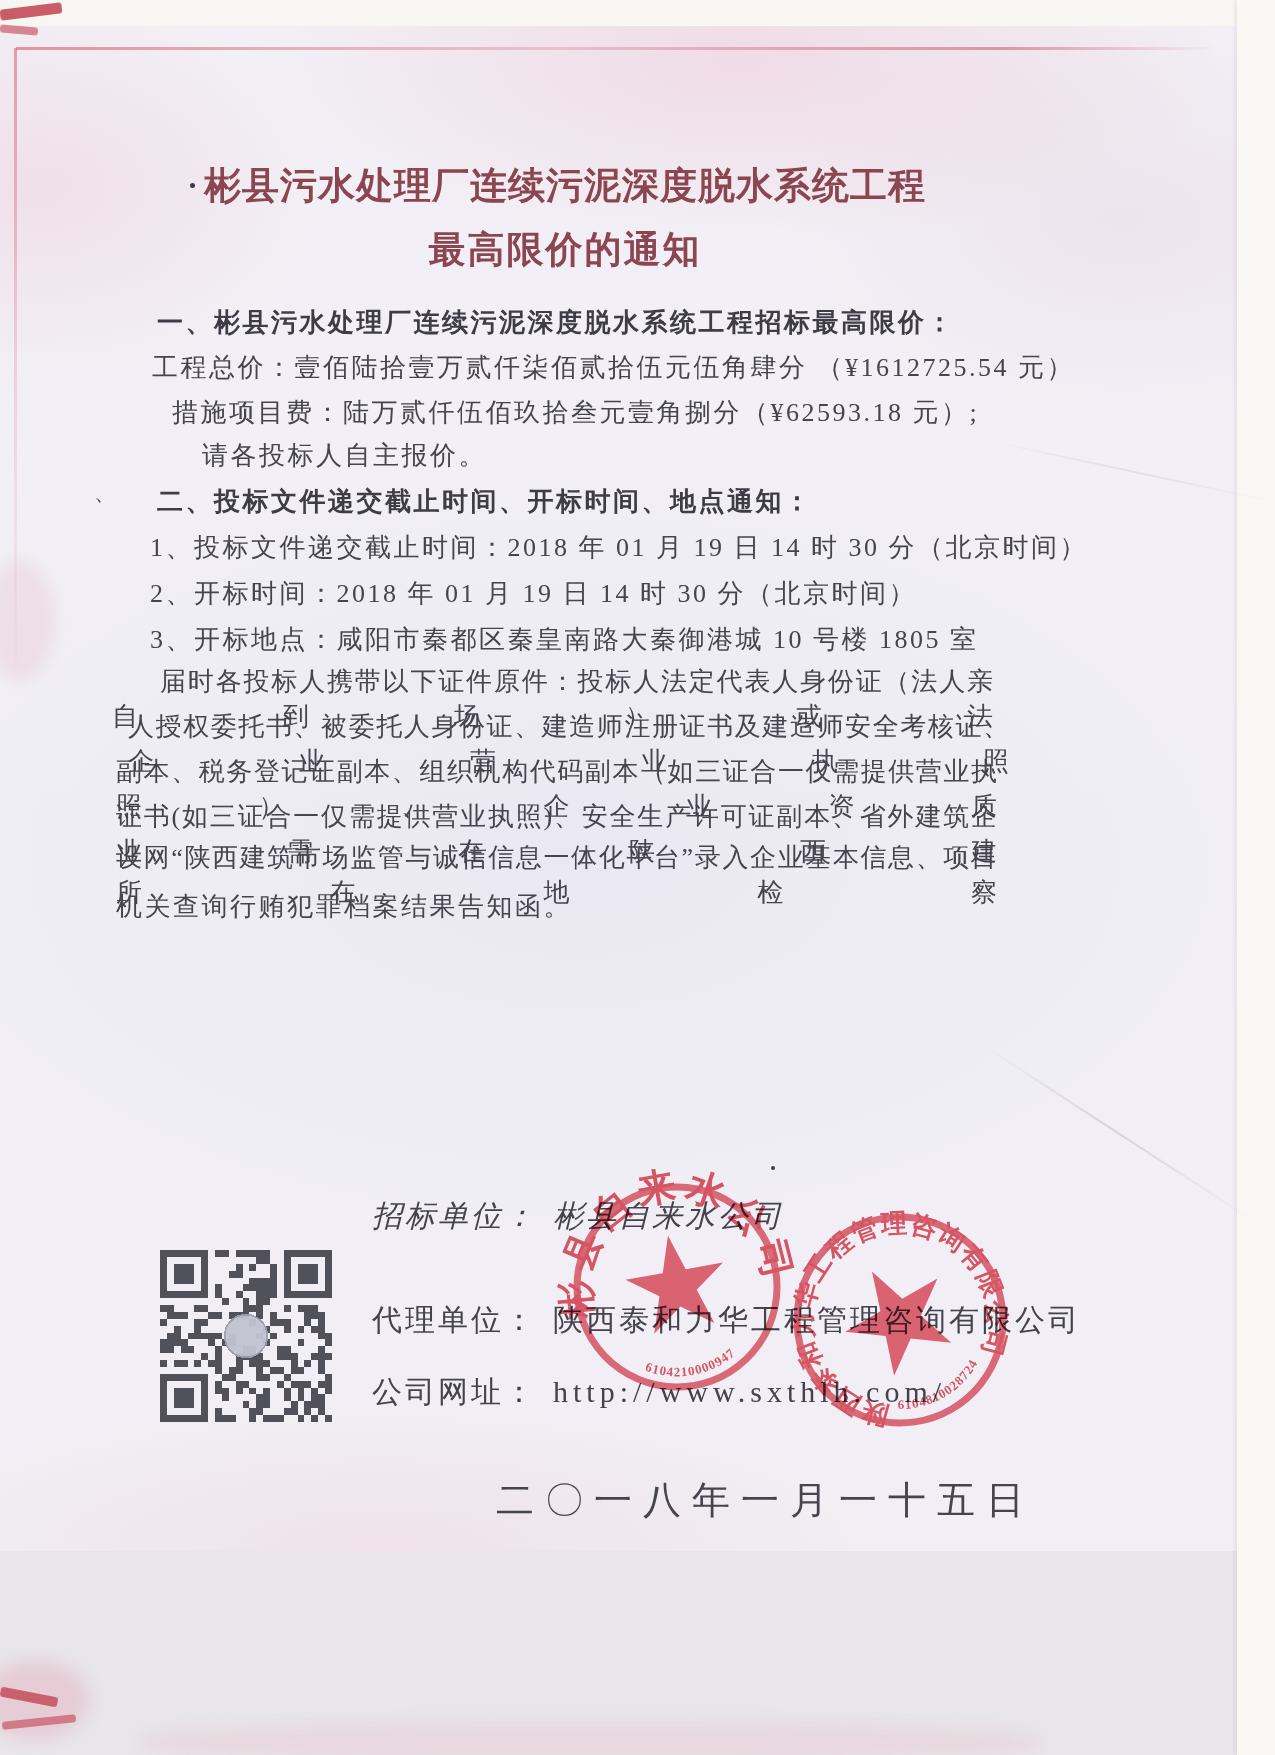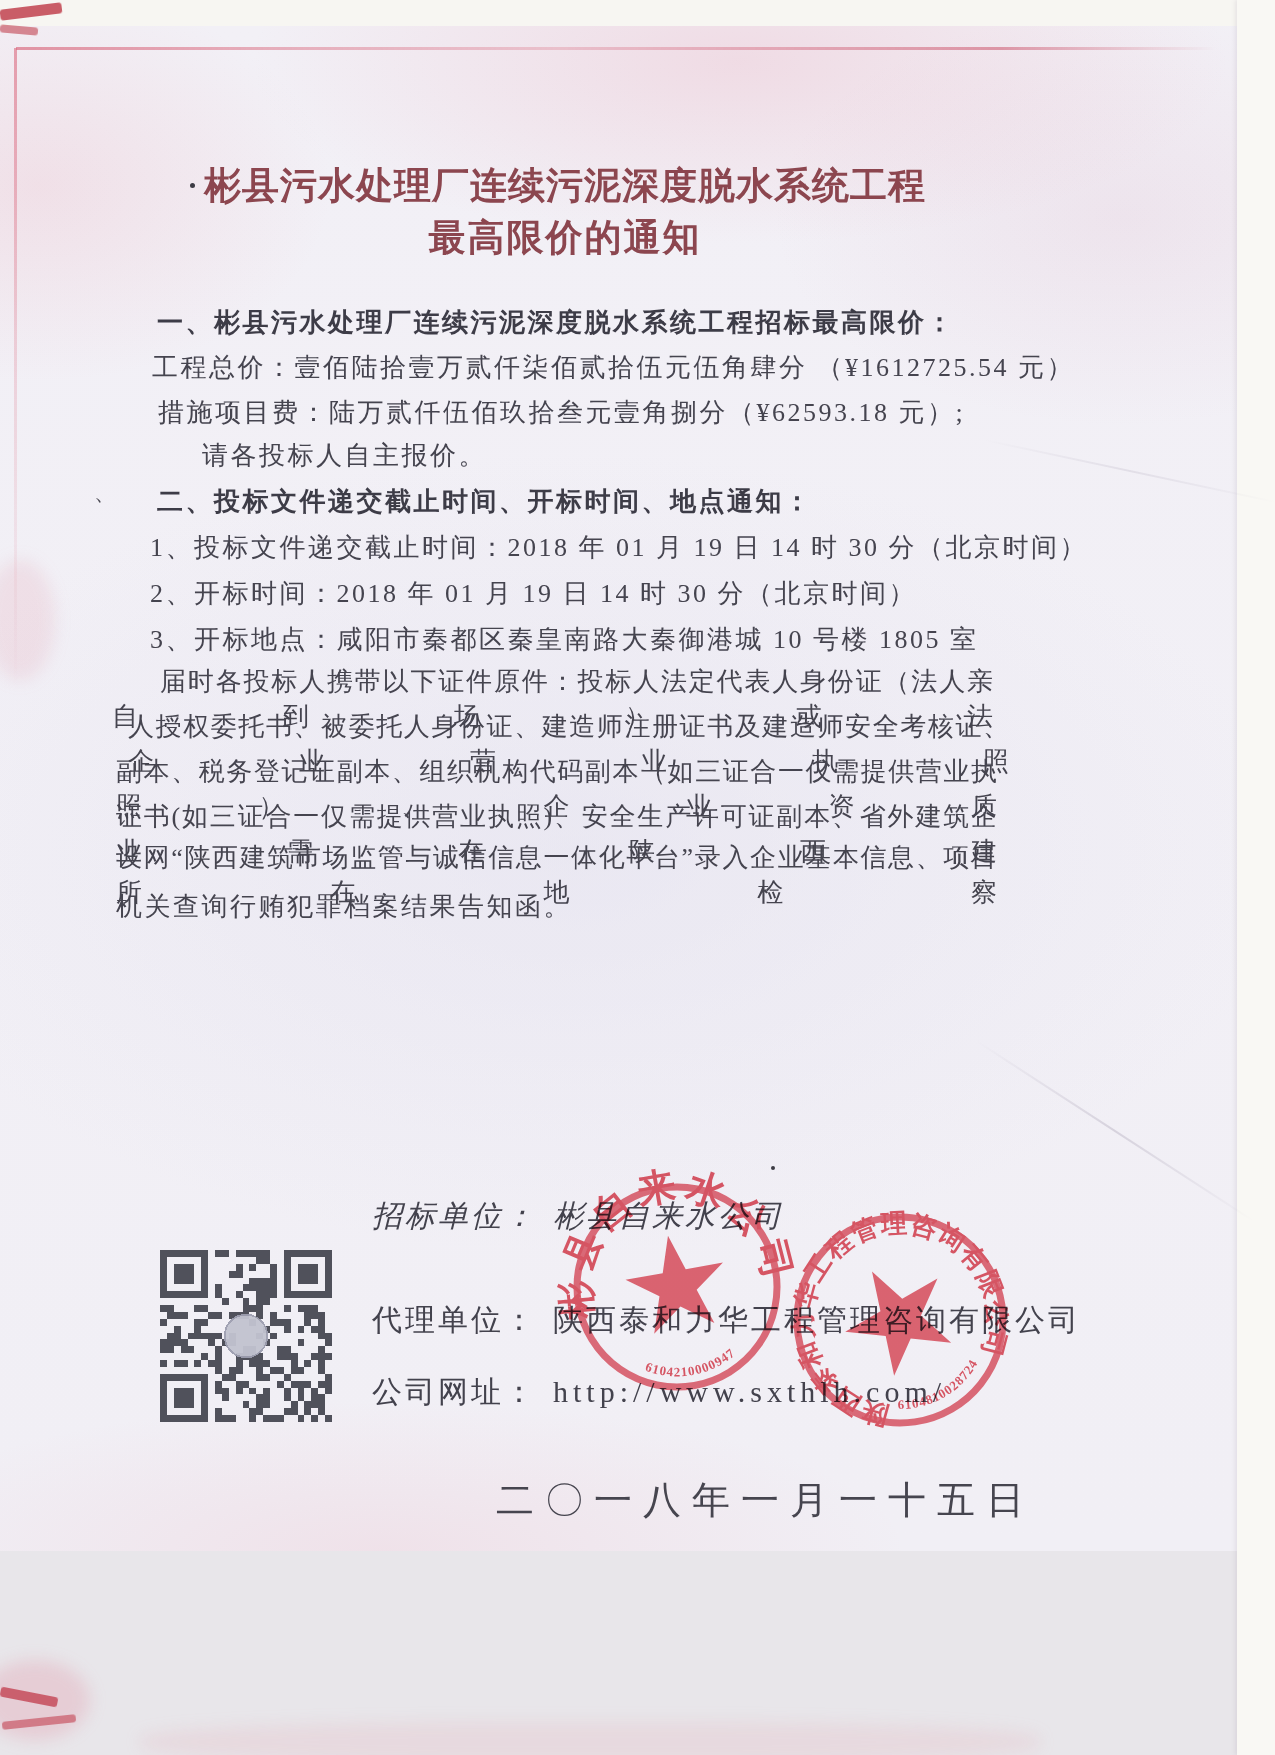--- a/index.html
+++ b/index.html
@@ -26,21 +26,21 @@
     background:linear-gradient(90deg,rgba(216,100,122,.65),rgba(216,100,122,.28) 45%,rgba(200,70,95,.5) 82%,rgba(200,70,95,0));}
   .pinkline-left{position:absolute;left:14px;top:48px;width:3px;height:640px;filter:blur(.6px);
     background:linear-gradient(rgba(219,104,126,.6),rgba(219,104,126,.25) 45%,rgba(219,104,126,0));}
   .corner-mark{position:absolute;background:rgba(186,42,56,.75);border-radius:3px;filter:blur(.5px);}
   .blob{position:absolute;border-radius:50%;filter:blur(8px);}
   .crease{position:absolute;background:linear-gradient(90deg,rgba(255,255,255,0),rgba(164,156,176,.35),rgba(255,255,255,0));height:2px;}
   .dot{position:absolute;width:4px;height:4px;border-radius:50%;background:#3c3b44;}
   
   .title{position:absolute;left:90px;top:160px;width:950px;text-align:center;color:#8c464f;font-weight:bold;}
   .title .t1{font-size:37px;letter-spacing:1px;line-height:52px;}
-  .title .t2{font-size:37px;letter-spacing:2px;line-height:52px;}
+  .title .t2{font-size:37px;letter-spacing:2px;line-height:52px;margin-top:12px;}
   
   .body{position:absolute;left:112px;top:0;width:882px;color:#45444f;font-size:26px;}
   .body p{position:absolute;margin:0;white-space:nowrap;letter-spacing:2.5px;}
   .body p.hd{font-weight:bold;color:#3d3c47;}
   .body p.just{white-space:normal;width:882px;text-align:justify;text-align-last:justify;letter-spacing:1px;font-family:Liberation Serif, serif;}
   .stray{position:absolute;color:#4a4952;font-size:22px;}
   
   .frow{position:absolute;white-space:nowrap;color:#43424d;font-size:30px;letter-spacing:3px;}
   .frow .val{margin-left:16px;}
   .frow .url{letter-spacing:5px;}
@@ -74,21 +74,21 @@
 
   <div class="title">
     <div class="t1">彬县污水处理厂连续污泥深度脱水系统工程</div>
     <div class="t2">最高限价的通知</div>
   </div>
 
   <div class="body">
     <span class="stray" style="left:-18px;top:478px;">、</span>
     <p class="hd" style="left:45px;top:305px;">一、彬县污水处理厂连续污泥深度脱水系统工程招标最高限价：</p>
     <p style="left:40px;top:350px;">工程总价：壹佰陆拾壹万贰仟柒佰贰拾伍元伍角肆分 （¥1612725.54 元）</p>
-    <p style="left:46px;top:395px;">措施项目费：陆万贰仟伍佰玖拾叁元壹角捌分（¥62593.18 元）;</p>
+    <p style="left:60px;top:395px;">措施项目费：陆万贰仟伍佰玖拾叁元壹角捌分（¥62593.18 元）;</p>
     <p style="left:90px;top:438px;">请各投标人自主报价。</p>
     <p class="hd" style="left:45px;top:484px;">二、投标文件递交截止时间、开标时间、地点通知：</p>
     <p style="left:38px;top:530px;">1、投标文件递交截止时间：2018 年 01 月 19 日 14 时 30 分（北京时间）</p>
     <p style="left:38px;top:576px;">2、开标时间：2018 年 01 月 19 日 14 时 30 分（北京时间）</p>
     <p style="left:38px;top:622px;">3、开标地点：咸阳市秦都区秦皇南路大秦御港城 10 号楼 1805 室</p>
     <p class="just" style="left:0;top:664px;text-indent:48px;">届时各投标人携带以下证件原件：投标人法定代表人身份证（法人亲自到场）或法</p>
     <p class="just" style="left:4px;top:709px;margin-left:12px;">人授权委托书、被委托人身份证、建造师注册证书及建造师安全考核证、企业营业执照</p>
     <p class="just" style="left:4px;top:754px;">副本、税务登记证副本、组织机构代码副本（如三证合一仅需提供营业执照）、企业资质</p>
     <p class="just" style="left:4px;top:799px;">证书(如三证合一仅需提供营业执照)、安全生产许可证副本、省外建筑企业需在陕西建</p>
     <p class="just" style="left:4px;top:840px;">设网“陕西建筑市场监管与诚信信息一体化平台”录入企业基本信息、项目所在地检察</p>

